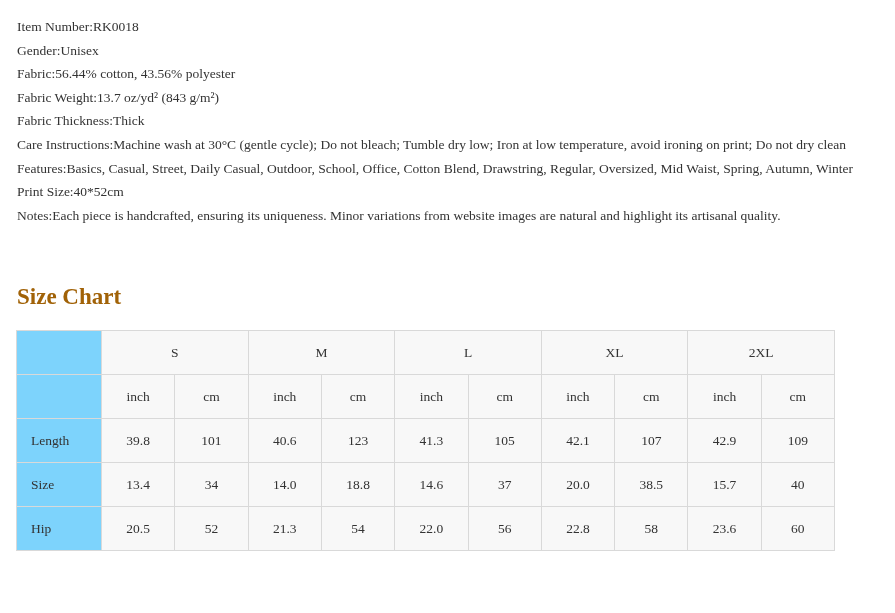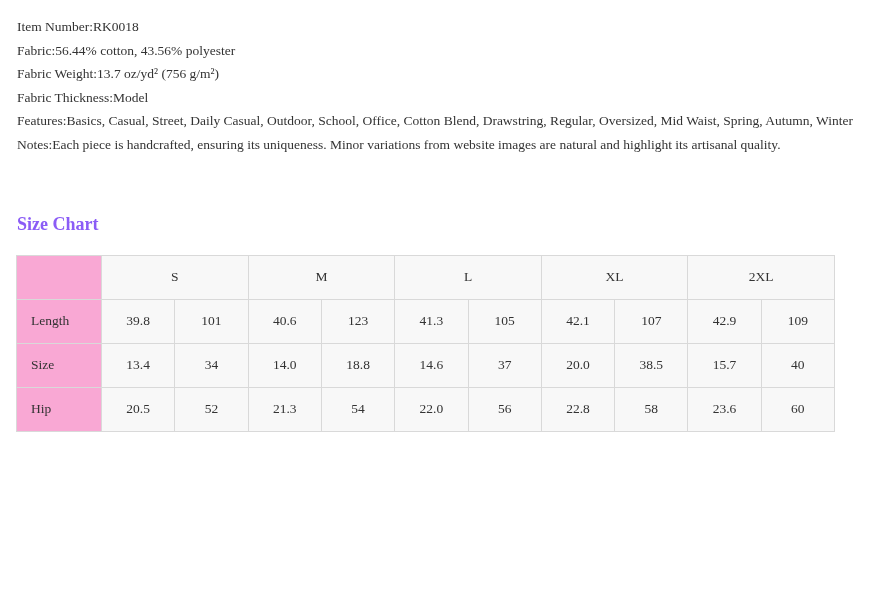--- a/index.html
+++ b/index.html
@@ -20,62 +20,65 @@
     padding: 15px 0 0 17px;
   }
   .detail-line {
     font-size: 13.5px;
     line-height: 23.6px;
     white-space: nowrap;
     color: #333333;
   }
   .size-chart-title {
     margin: 57px 0 0 17px;
-    font-size: 18px;
+    font-size: 23px;
     font-weight: bold;
-    color: #8b5cf6;
+    color: #a16207;
   }
   table.size-chart {
     border-collapse: collapse;
     table-layout: fixed;
     margin: 20px 0 0 16px;
     width: 818px;
   }
   table.size-chart td {
     border: 1px solid #d9d9d9;
     height: 43px;
     text-align: center;
     vertical-align: middle;
     font-size: 13.5px;
     color: #333333;
     background: #f8f8f8;
     padding: 0;
   }
   table.size-chart td.corner,
   table.size-chart td.row-label {
-    background: #f9a8d4;
+    background: #7dd3fc;
   }
   table.size-chart td.row-label {
     text-align: left;
     padding-left: 14px;
   }
   col.label-col { width: 85px; }
   col.data-col  { width: 73.3px; }
 </style>
 </head>
 <body>
 
 <div class="page">
 
   <div class="details">
     <div class="detail-line">Item Number:RK0018</div>
+    <div class="detail-line">Gender:Unisex</div>
     <div class="detail-line">Fabric:56.44% cotton, 43.56% polyester</div>
-    <div class="detail-line">Fabric Weight:13.7 oz/yd² (756 g/m²)</div>
-    <div class="detail-line">Fabric Thickness:Model</div>
+    <div class="detail-line">Fabric Weight:13.7 oz/yd² (843 g/m²)</div>
+    <div class="detail-line">Fabric Thickness:Thick</div>
+    <div class="detail-line">Care Instructions:Machine wash at 30°C (gentle cycle); Do not bleach; Tumble dry low; Iron at low temperature, avoid ironing on print; Do not dry clean</div>
     <div class="detail-line">Features:Basics, Casual, Street, Daily Casual, Outdoor, School, Office, Cotton Blend, Drawstring, Regular, Oversized, Mid Waist, Spring, Autumn, Winter</div>
+    <div class="detail-line">Print Size:40*52cm</div>
     <div class="detail-line">Notes:Each piece is handcrafted, ensuring its uniqueness. Minor variations from website images are natural and highlight its artisanal quality.</div>
   </div>
 
   <div class="size-chart-title">Size Chart</div>
 
   <table class="size-chart">
     <colgroup>
       <col class="label-col">
       <col class="data-col">
         <col class="data-col">
@@ -89,20 +92,33 @@
         <col class="data-col">
     </colgroup>
     <tbody>
       <tr>
         <td class="corner"></td>
         <td colspan="2">S</td>
         <td colspan="2">M</td>
         <td colspan="2">L</td>
         <td colspan="2">XL</td>
         <td colspan="2">2XL</td>
+      </tr>
+      <tr>
+        <td class="corner"></td>
+        <td>inch</td>
+        <td>cm</td>
+        <td>inch</td>
+        <td>cm</td>
+        <td>inch</td>
+        <td>cm</td>
+        <td>inch</td>
+        <td>cm</td>
+        <td>inch</td>
+        <td>cm</td>
       </tr>
       <tr>
         <td class="row-label">Length</td>
         <td>39.8</td>
         <td>101</td>
         <td>40.6</td>
         <td>123</td>
         <td>41.3</td>
         <td>105</td>
         <td>42.1</td>

